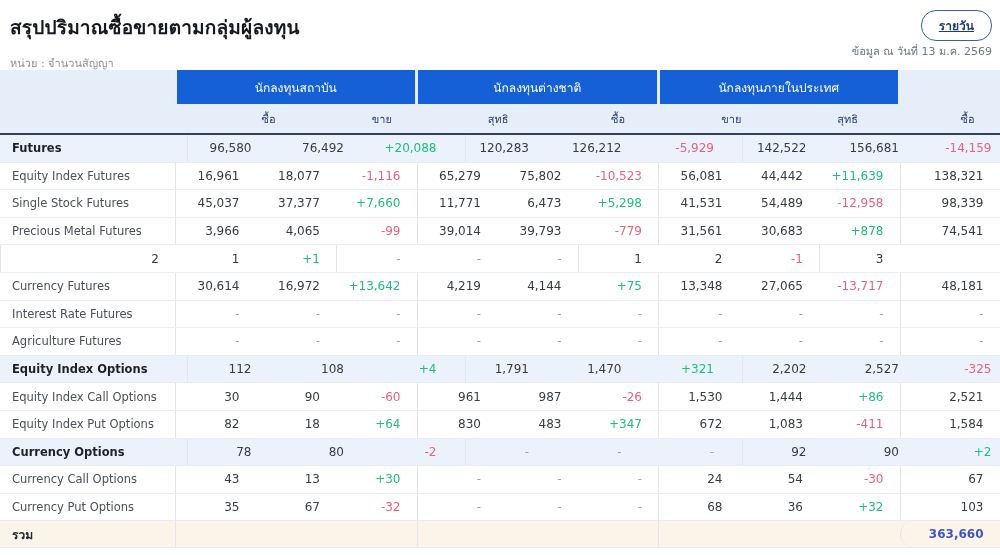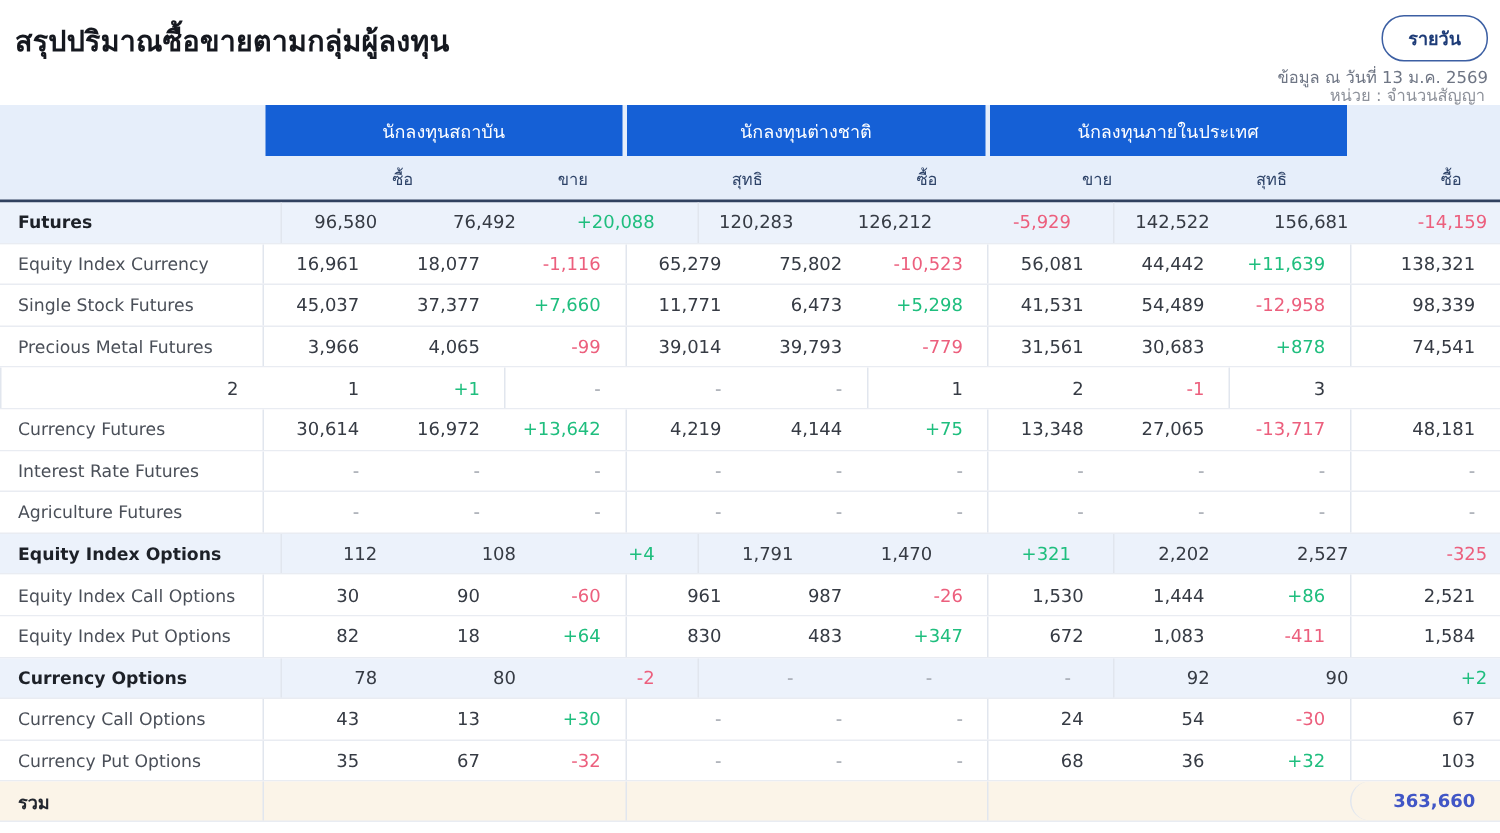--- a/index.html
+++ b/index.html
@@ -1,26 +1,26 @@
 <!DOCTYPE html>
 <html style="--hdr: #1560d6; --pos: #1fbe7e; --neg: #ec5f7d; --tot: #4156c6;"><head>
 <meta charset="utf-8">
 <style>
   * { margin:0; padding:0; box-sizing:border-box; }
   html,body { width:1000px; height:555px; overflow:hidden; background:#ffffff;
     font-family:"DejaVu Sans","Liberation Sans",sans-serif; }
 
   .topbar { position:relative; padding:12px 10px 0 10px; height:70px; }
   .page-title { font-size:19px; font-weight:bold; color:#15181f; letter-spacing:.2px; }
-  .unit-label { margin-top:12px; font-size:11px; color:#8e929b;text-align:right; }
+  .unit-label { margin-top:12px; font-size:11px; color:#8e929b; }
   .as-of { position:absolute; right:8px; top:42px; font-size:11px; color:#6e7584; }
   .period-btn { position:absolute; right:8px; top:10px; background:#fff;
     border:1.6px solid #3c5fa3; color:#1e3c78; font-size:12px; font-weight:bold;
     padding:5px 17px; border-radius:15px; cursor:pointer;
-    font-family:"DejaVu Sans","Liberation Sans",sans-serif; }
+    font-family:"DejaVu Sans","Liberation Sans",sans-serif;text-decoration:underline; }
 
   .grid-row { display:grid; grid-template-columns:175px repeat(9,80.5px) 100px; align-items:center; }
 
   .header-band { background:#e6eefa; }
   .group-row { height:34px; }
   .group-block { height:100%; margin:0 1.5px; background:var(--hdr,#1560d6); color:#fff;
     display:flex; align-items:center; justify-content:center; font-size:12px; }
   .gb1 { grid-column:2/5; } .gb2 { grid-column:5/8; } .gb3 { grid-column:8/11; }
 
   .sub-row { height:31px; border-bottom:2px solid #31415f;gap:36px; }
@@ -84,21 +84,21 @@
         <div class="c-num pos">+20,088</div>
         <div class="c-num g-start">120,283</div>
         <div class="c-num">126,212</div>
         <div class="c-num neg">-5,929</div>
         <div class="c-num g-start">142,522</div>
         <div class="c-num">156,681</div>
         <div class="c-num neg">-14,159</div>
         <div class="c-num g-start">359,385</div>
       </div>
       <div class="grid-row t-row">
-        <div class="c-label">Equity Index Currency</div>
+        <div class="c-label">Equity Index Futures</div>
         <div class="c-num g-start">16,961</div>
         <div class="c-num">18,077</div>
         <div class="c-num neg">-1,116</div>
         <div class="c-num g-start">65,279</div>
         <div class="c-num">75,802</div>
         <div class="c-num neg">-10,523</div>
         <div class="c-num g-start">56,081</div>
         <div class="c-num">44,442</div>
         <div class="c-num pos">+11,639</div>
         <div class="c-num g-start">138,321</div>

